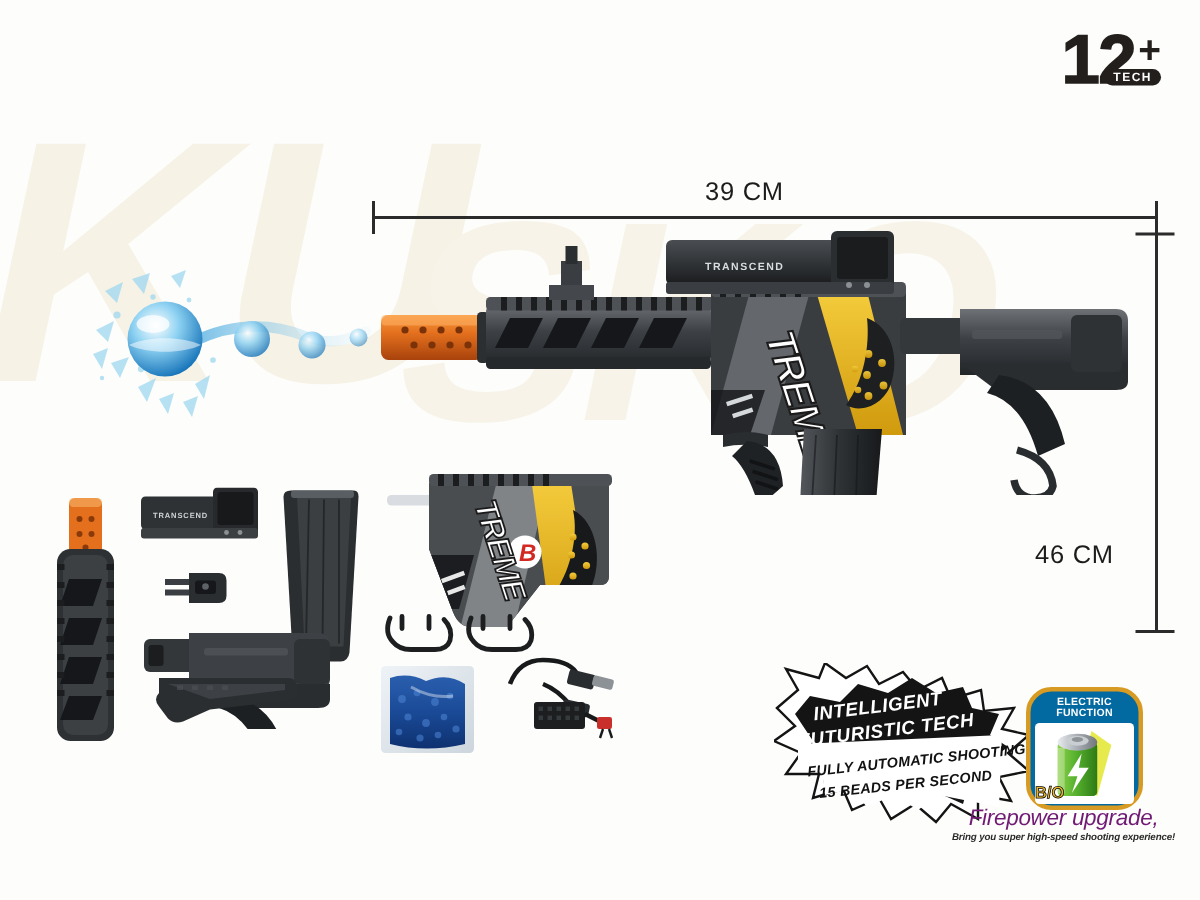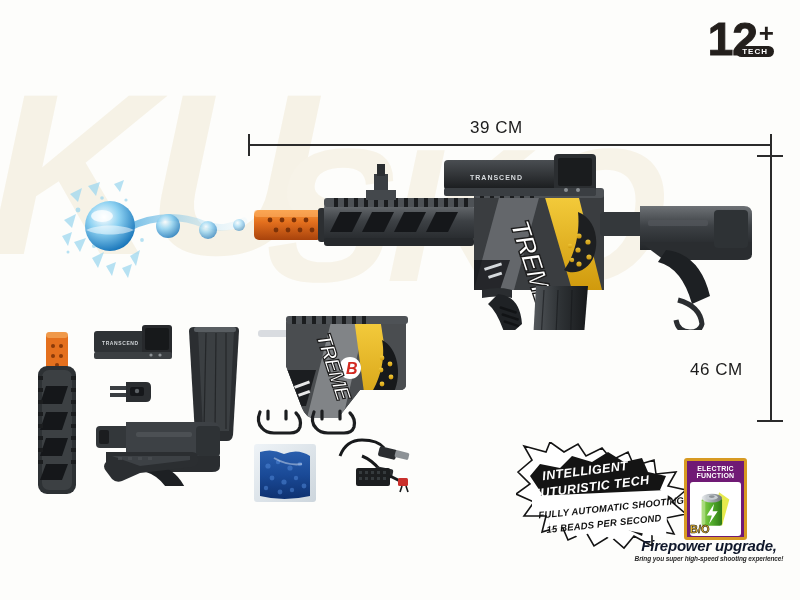--- a/index.html
+++ b/index.html
@@ -49,40 +49,40 @@
   .art{position:absolute;}
 
   
   #burst{position:absolute;left:516px;top:442px;width:172px;height:108px;}
   #burst .l1{font-size:12.5px;font-weight:bold;font-style:italic;color:#fff;letter-spacing:.4px;}
   #burst .l2{font-size:12.5px;font-weight:bold;font-style:italic;color:#fff;letter-spacing:.4px;}
   #burst .l3,#burst .l4{font-size:9.5px;font-weight:bold;font-style:italic;color:#111;letter-spacing:.2px;}
 
   
   #electric{
-    position:absolute;left:684px;top:458px;width:63px;height:82px;
-    border:3px solid #d79a22;border-radius:3px;background:#701a75;
+    position:absolute;left:684px;top:458px;width:78px;height:82px;
+    border:3px solid #d79a22;border-radius:17px;background:#0369a1;
     box-sizing:border-box;padding:3px;
   }
   #electric .title{
     color:#fff;font-size:7px;font-weight:bold;text-align:center;letter-spacing:.2px;
     margin-top:1px;
   }
   #electric .icon-box{
     background:#fff;border-radius:3px;height:54px;margin-top:3px;position:relative;overflow:hidden;
   }
   #electric .bo{
     position:absolute;left:3px;bottom:2px;color:#e8b52c;font-size:11px;font-weight:bold;
     -webkit-text-stroke:.5px #000;
   }
 
   
   #tagline{position:absolute;left:620px;top:538px;width:178px;text-align:center;}
   #tagline .t1{
-    font-size:15px;font-weight:bold;font-style:italic;color:#0f172a;
+    font-size:15px;font-weight:normal;font-style:italic;color:#701a75;
     letter-spacing:-.2px;line-height:1.05;
   }
   #tagline .t2{
     font-size:6.5px;font-weight:bold;font-style:italic;color:#2a2a2a;
     letter-spacing:-.1px;margin-top:1px;
   }
 </style>
 </head>
 <body>
 

